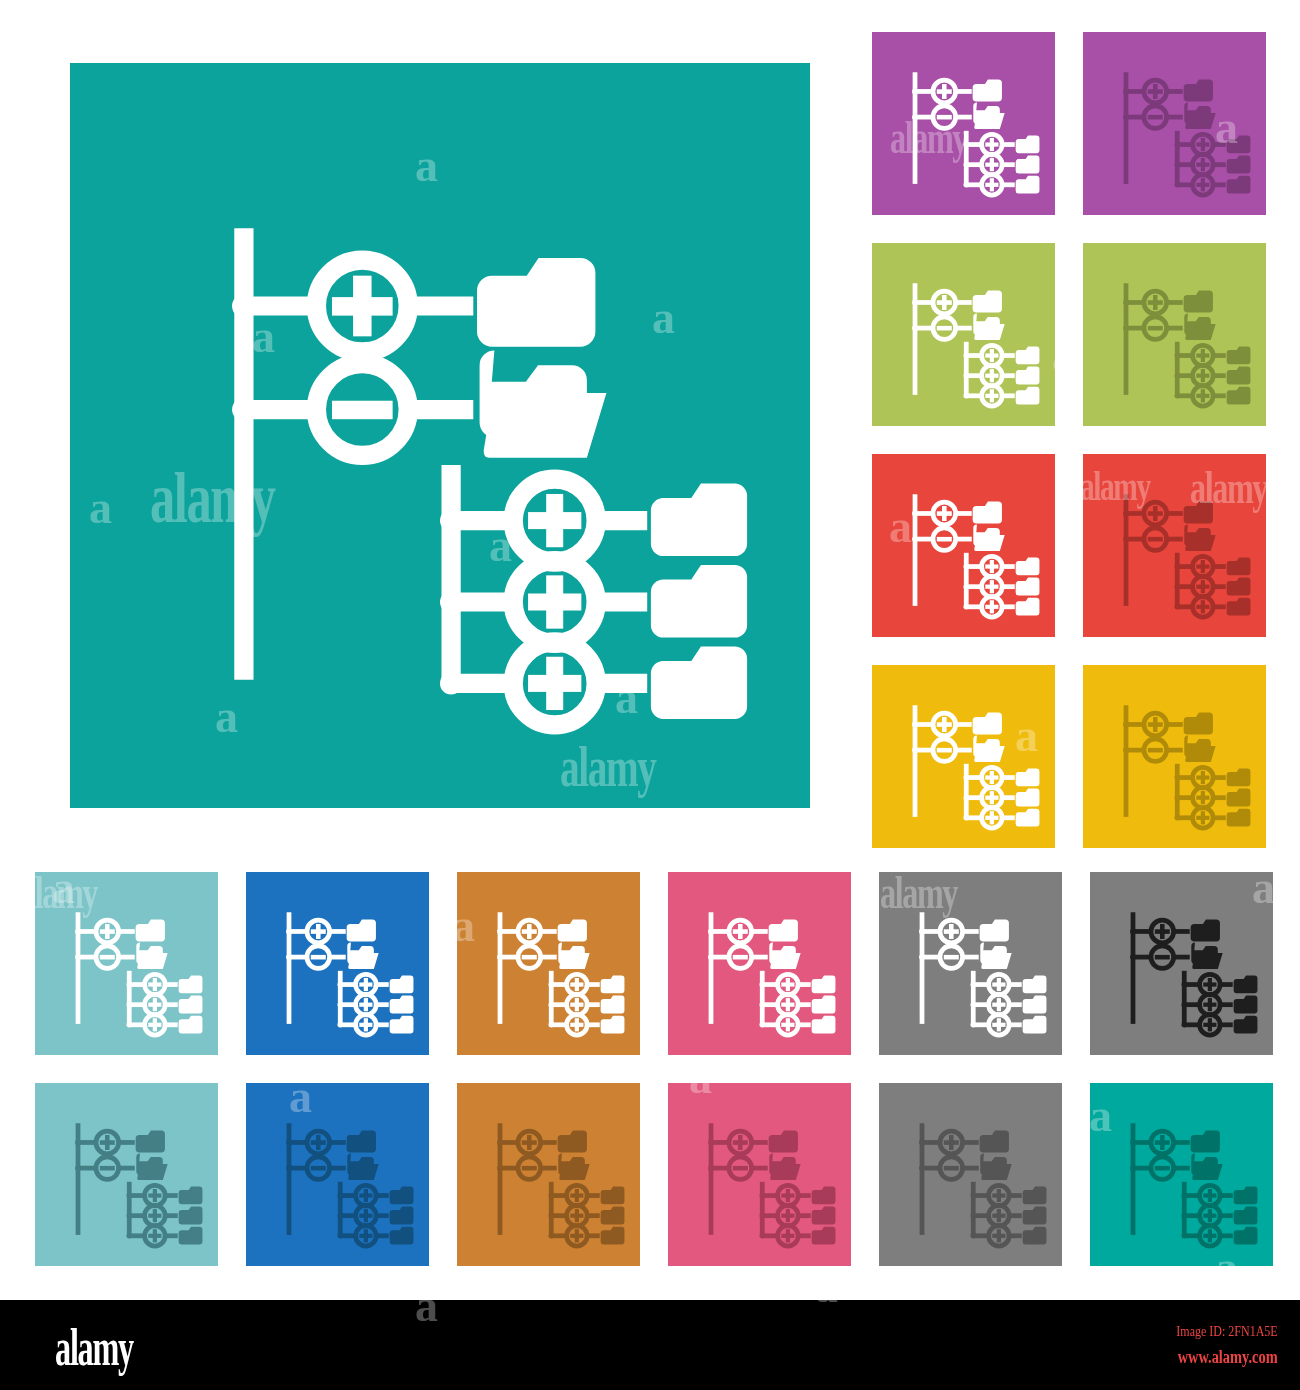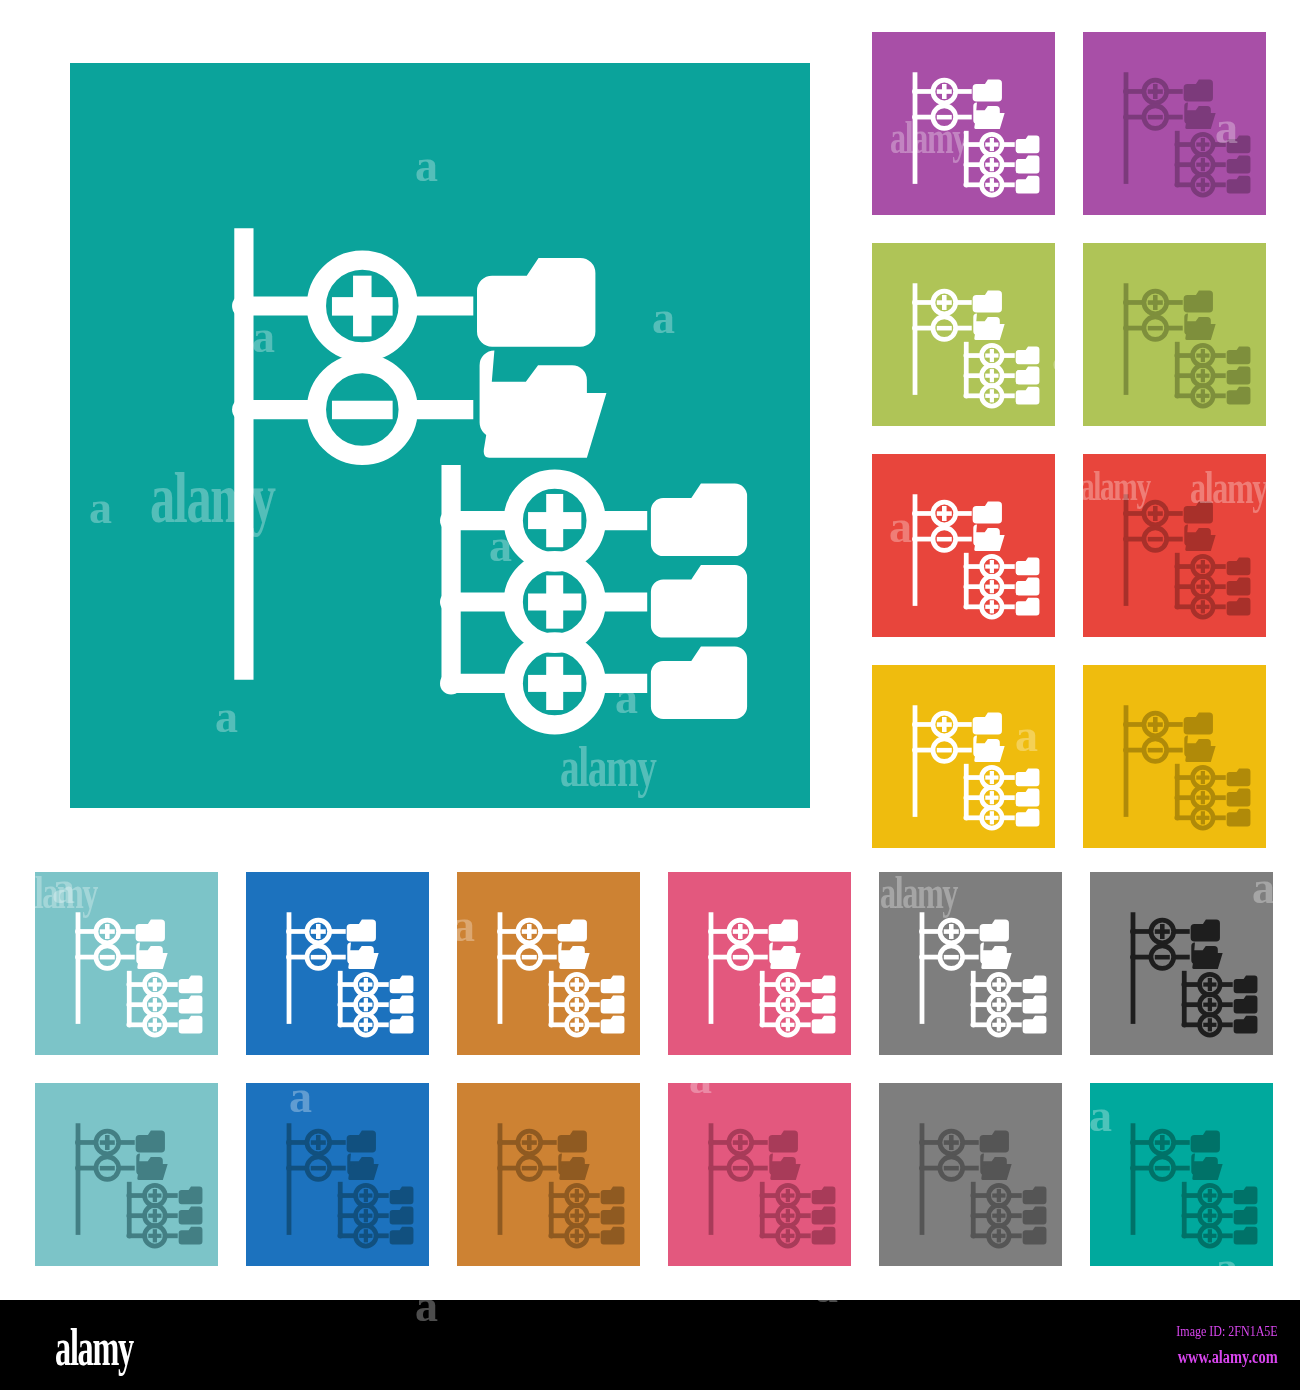--- a/index.html
+++ b/index.html
@@ -10,21 +10,21 @@
   .tile{position:absolute;overflow:hidden;}
   .tile svg{display:block;width:100%;height:100%;}
 
   
   .wm{position:absolute;font-family:"Liberation Serif",serif;font-weight:700;color:rgba(255,255,255,.30);pointer-events:none;line-height:.8;}
 
   
   #footer{position:absolute;left:0;top:1300px;width:1300px;height:90px;background:#000000;}
   #footer .logo{position:absolute;left:55px;top:18px;color:#ffffff;font-family:"Liberation Serif",serif;
                 font-weight:700;font-size:52px;letter-spacing:-2px;transform:scaleX(.62);transform-origin:left top;}
-  #footer .meta{position:absolute;right:22px;top:20px;text-align:right;color:#d946ef;
+  #footer .meta{position:absolute;right:22px;top:20px;text-align:right;color:#ef4444;
                 font-family:"Liberation Serif",serif;}
   #footer .meta .id{font-size:15px;line-height:22px;transform:scaleX(.80);transform-origin:right top;}
   #footer .meta .url{font-size:18px;line-height:30px;font-weight:700;transform:scaleX(.80);transform-origin:right top;}
 </style>
 </head>
 <body>
 
 <div id="stage">
 
   <div class="tile" id="hero" style="left: 70px; top: 63px; width: 740px; height: 745px; background: rgb(11, 163, 155);">

